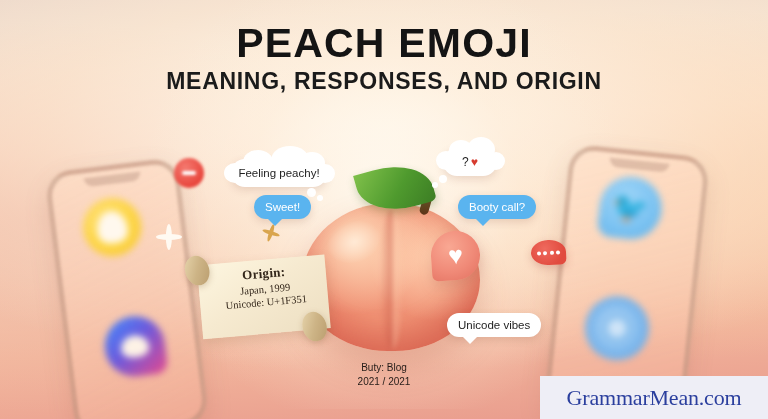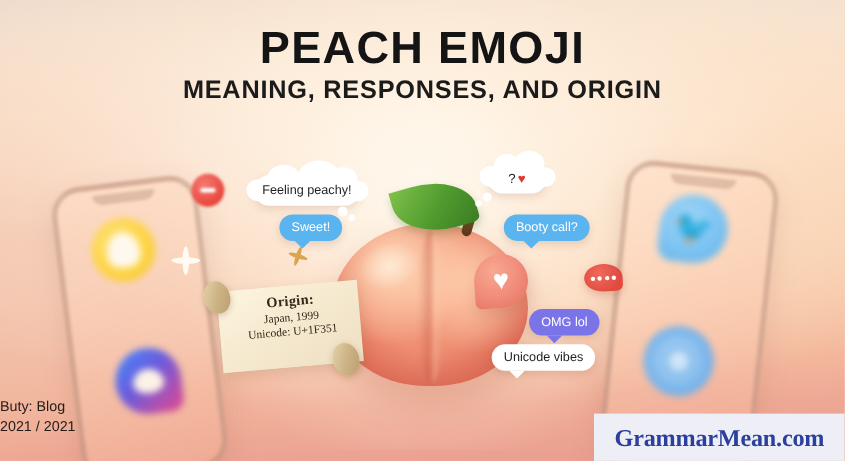--- a/index.html
+++ b/index.html
@@ -254,34 +254,34 @@
     background:currentColor;
   }
   .sparkle::before{ width:100%; height:24%; border-radius:50%; }
   .sparkle::after{ width:24%; height:100%; border-radius:50%; }
   #sparkle-white{ left:156px; top:224px; width:26px; height:26px; color:#fffaf2; }
   #sparkle-gold{ left:262px; top:224px; width:18px; height:18px; color:#d9a54e; transform:rotate(18deg); }
 
   
   #credit{
     position:absolute; left:0; right:0; top:361px; z-index:28;
-    color:#241c18;
-    font-size:13px; line-height:1.35;
+    text-align:center; color:#241c18;
+    font-size:10px; line-height:1.35;
   }
 
   
   #watermark{
     position:absolute; right:0; bottom:0; z-index:40;
     width:228px; height:43px;
     background:#eeeef6;
     display:flex; align-items:center; justify-content:center;
   }
   #watermark span{
     font-family:"Liberation Serif", serif;
-    font-size:22px; font-weight:bold; color:#2b3f9e;
+    font-size:22px; font-weight:normal; color:#2b3f9e;
     letter-spacing:-.2px;
   }
 </style>
 </head>
 <body>
 
 <div id="stage">
 
   <div id="glow"></div>
 
@@ -342,21 +342,20 @@
     <span class="lob l3"></span>
     <span class="lob l4"></span>
     <span class="dot d1"></span>
     <span class="dot d2"></span>
     <span class="qtext">?</span>
     <span class="heart-mini" style="position:relative;z-index:2">♥</span>
   </div>
 
   <div class="bubble b-blue" id="bubble-sweet">Sweet!</div>
   <div class="bubble b-blue" id="bubble-booty">Booty call?</div>
-  <div class="bubble b-purple" id="bubble-omg">OMG lol</div>
   <div class="bubble b-white" id="bubble-summer">Unicode vibes</div>
 
   <div id="bubble-heart">
     <span class="heart-glyph">♥</span>
   </div>
 
   <div id="bubble-typing">
     <i></i>
     <i></i>
     <i></i>

